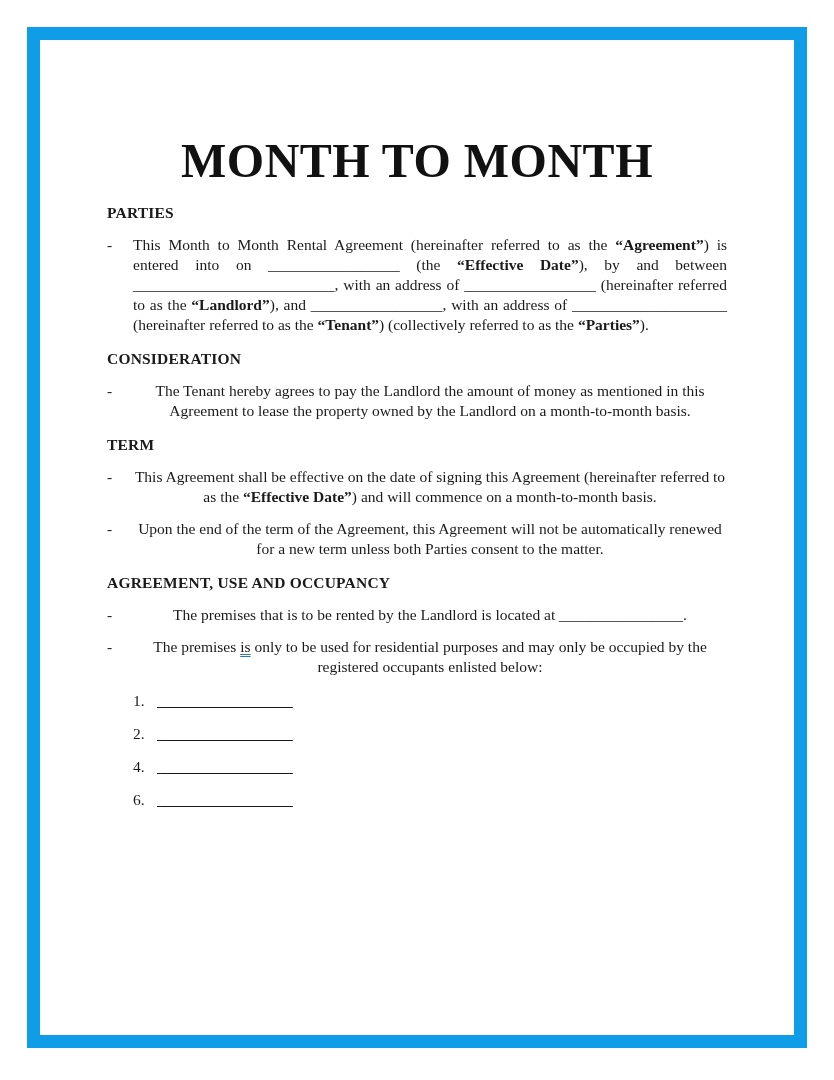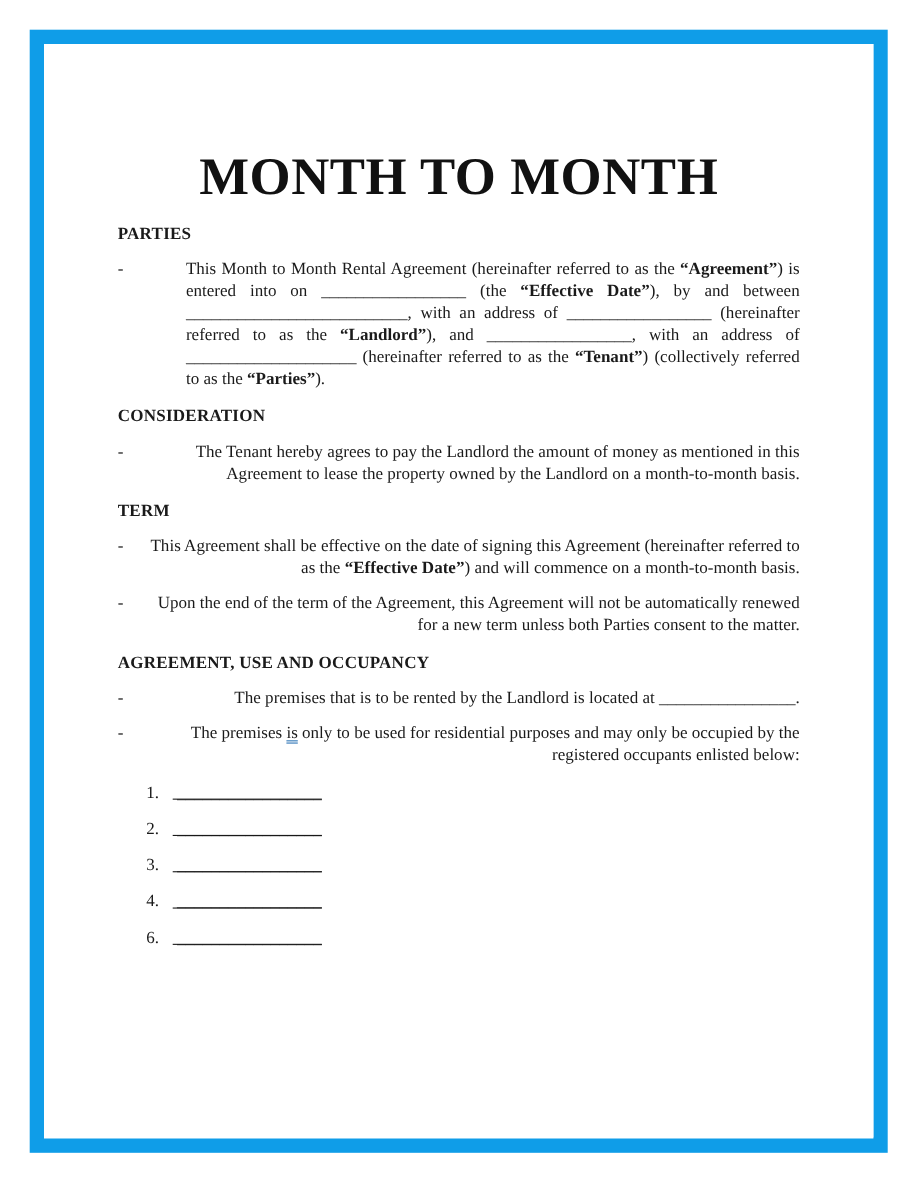--- a/index.html
+++ b/index.html
@@ -51,23 +51,23 @@
     font-size: 15.5px;
     line-height: 20px;
   }
   .dash {
     flex: 0 0 26px;
     text-align: left;
   }
   .bullet p {
     margin: 0;
     flex: 1 1 auto;
-    text-align: right;
+    text-align: center;
   }
-  .bullet p.justify { text-align: justify; margin-left: 36px; }
+  .bullet p.justify { text-align: justify; }
   .bullet p .b { font-weight: bold; }
   .bullet p .g {
     text-decoration: underline double #2e75b6;
     text-decoration-thickness: 1px;
     text-underline-offset: 2px;
   }
   .occ-list {
     margin: 14px 0 0 26px;
     font-size: 15.5px;
     line-height: 20px;
@@ -124,24 +124,20 @@
       <div class="occ-list">
         <div class="occ-row">
           <span class="occ-num">1.</span>
           <span class="occ-line">_________________</span>
         </div>
         <div class="occ-row">
           <span class="occ-num">2.</span>
           <span class="occ-line">_________________</span>
         </div>
         <div class="occ-row">
-          <span class="occ-num">3.</span>
-          <span class="occ-line">_________________</span>
-        </div>
-        <div class="occ-row">
           <span class="occ-num">4.</span>
           <span class="occ-line">_________________</span>
         </div>
         <div class="occ-row">
           <span class="occ-num">6.</span>
           <span class="occ-line">_________________</span>
         </div>
       </div>
 
     </div>

